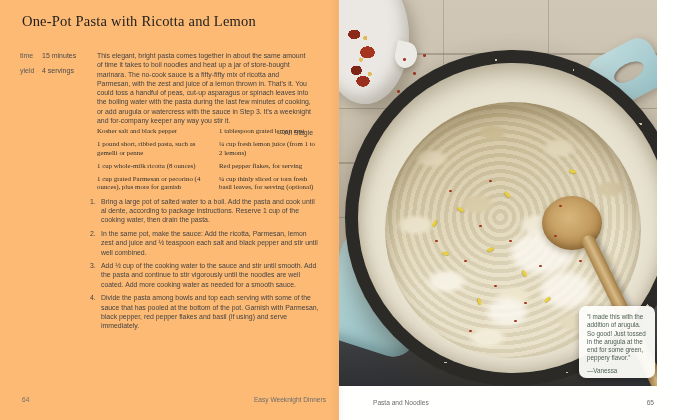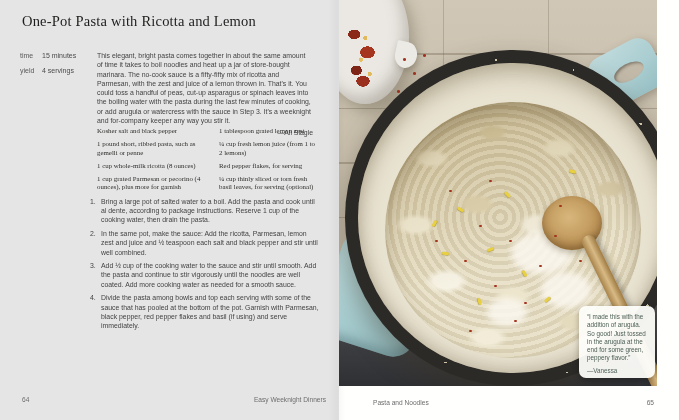--- a/index.html
+++ b/index.html
@@ -1,19 +1,19 @@
 <!DOCTYPE html>
 <html><head>
 <meta charset="utf-8">
 <style>
   html,body{margin:0;padding:0;background:#ffffff;}
   .spread{position:relative;width:679px;height:420px;background:#fffffe;overflow:hidden;
           font-family:"Liberation Sans",sans-serif;color:#3c3c3c;}
   .page{position:absolute;top:0;height:420px;}
-  .page-left{left:0;width:362px;background:#e5e5e5;}
+  .page-left{left:0;width:362px;background:#fdba74;}
   .page-right{left:339px;width:340px;background:#fffffe;}
   .gutter{position:absolute;left:329px;top:0;width:16px;height:420px;
           background:linear-gradient(90deg,rgba(0,0,0,0),rgba(0,0,0,.04) 50%,rgba(0,0,0,0));}
 
   
   .title{position:absolute;left:22px;top:13px;font-family:"Liberation Serif",serif;
          font-size:14.5px;font-weight:400;color:#1d1d1c;letter-spacing:.2px;}
   .meta{position:absolute;left:20px;top:52px;font-size:7px;color:#4a4a4a;}
   .meta-row{display:flex;margin-bottom:8px;}
   .meta-label{width:22px;color:#5a5a5a;}

